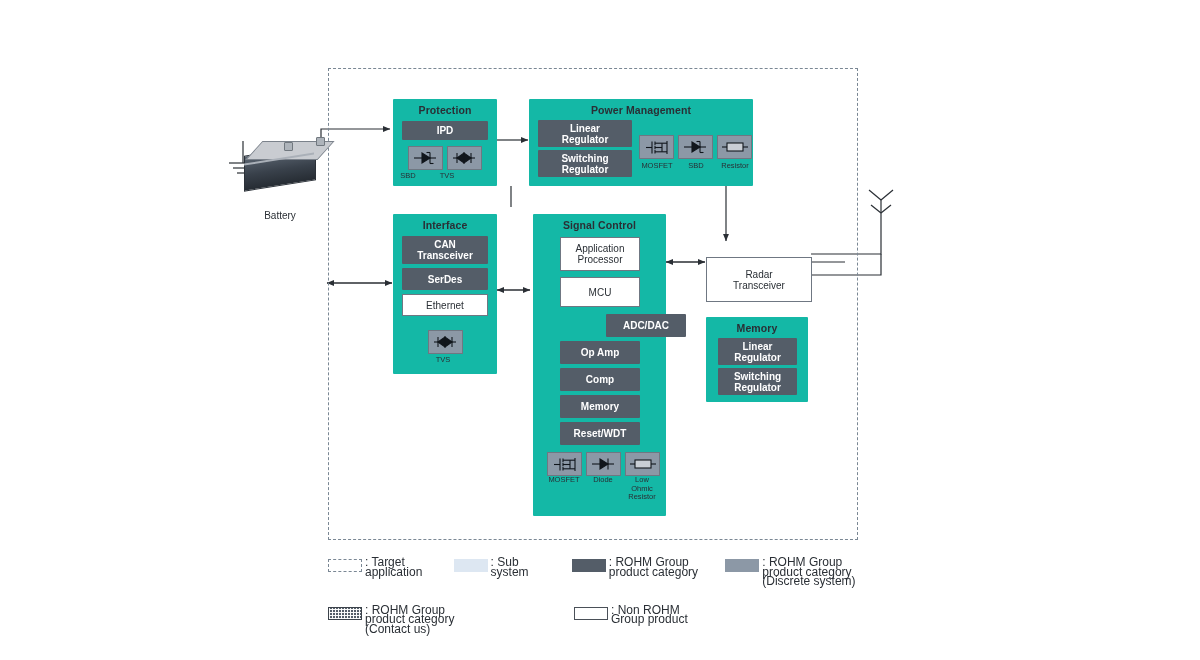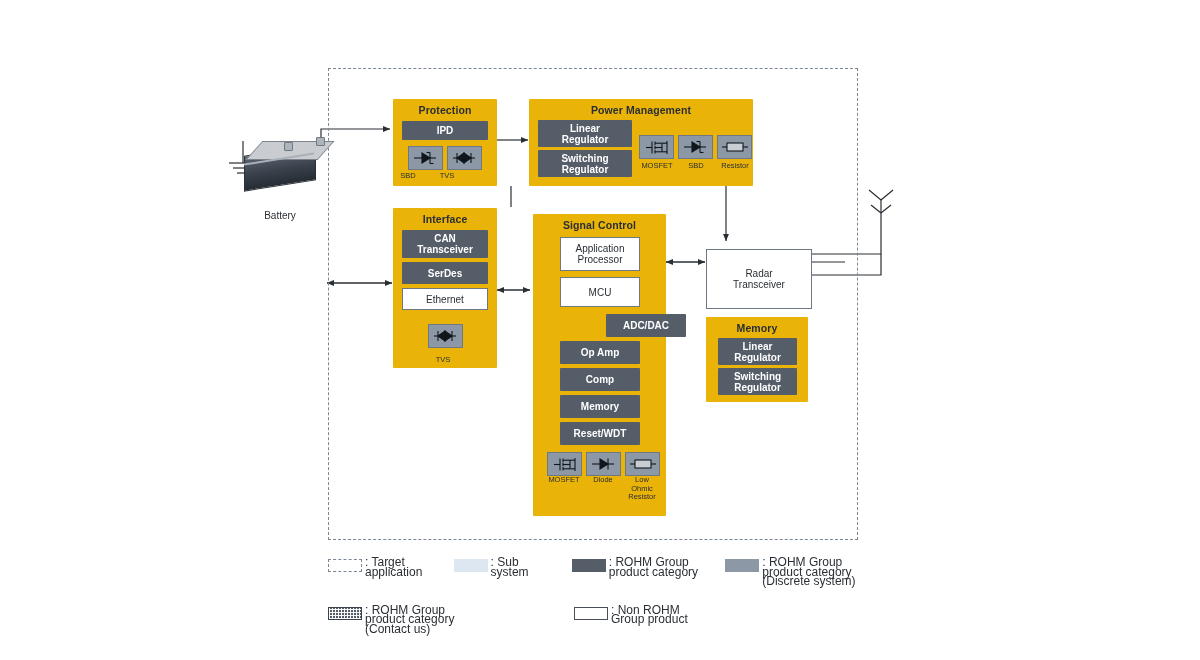--- a/index.html
+++ b/index.html
@@ -31,21 +31,21 @@
   .abs { position: absolute; }
 
   
   .target-boundary {
     border: 1.6px dashed #7a8794;
     box-sizing: border-box;
   }
 
   
   .subsystem {
-    background: #eab308;
+    background: #14b8a6;
     box-sizing: border-box;
     border-radius: 1px;
   }
   .subsystem-title {
     text-align: center;
     font-size: 10.5px;
     font-weight: bold;
     color: #2a2f35;
     letter-spacing: .1px;
   }
@@ -296,21 +296,21 @@
           <rect x="6" y="3" width="16" height="8" fill="#c9ced5"></rect>
           <path d="M22,7 L27,7"></path>
         </g>
       </svg>
     </div>
   </div>
   <div class="abs disc-label" style="left:627px; top:162px;">MOSFET</div>
   <div class="abs disc-label" style="left:666px; top:162px;">SBD</div>
   <div class="abs disc-label" style="left:705px; top:162px;">Resistor</div>
 
-  <div class="abs subsystem" style="left:393px; top:208px; width:104px; height:160px;">
+  <div class="abs subsystem" style="left:393px; top:214px; width:104px; height:160px;">
     <div class="subsystem-title" style="margin-top:5px;">Interface</div>
     <div class="prod" style="position:absolute; left:9px; top:22px; width:86px; height:28px; flex-direction:column;">
       <span>CAN</span>
       <span>Transceiver</span>
     </div>
     <div class="prod" style="position:absolute; left:9px; top:54px; width:86px; height:22px;">SerDes</div>
     <div class="nonprod" style="position:absolute; left:9px; top:80px; width:86px; height:22px;">Ethernet</div>
     <div class="disc" style="position:absolute; left:35px; top:116px; width:35px; height:24px;">
       <svg width="28" height="16" viewBox="0 0 28 16">
         <g stroke="#11161c" stroke-width="1.1" fill="none">
@@ -370,21 +370,21 @@
           <rect x="6" y="3" width="16" height="8" fill="#c9ced5"></rect>
           <path d="M22,7 L27,7"></path>
         </g>
       </svg>
     </div>
   </div>
   <div class="abs disc-label" style="left:534px; top:476px;">MOSFET</div>
   <div class="abs disc-label" style="left:573px; top:476px;">Diode</div>
   <div class="abs disc-label" style="left:612px; top:476px;">Low<br>Ohmic<br>Resistor</div>
 
-  <div class="abs nonprod" style="left:706px; top:249px; width:106px; height:60px; flex-direction:column;">
+  <div class="abs nonprod" style="left:706px; top:257px; width:106px; height:45px; flex-direction:column;">
     <span>Radar</span>
     <span>Transceiver</span>
   </div>
 
   <div class="abs subsystem" style="left:706px; top:317px; width:102px; height:85px;">
     <div class="subsystem-title" style="margin-top:5px;">Memory</div>
     <div class="prod" style="position:absolute; left:12px; top:21px; width:79px; height:27px; flex-direction:column;">
       <span>Linear</span>
       <span>Regulator</span>
     </div>

